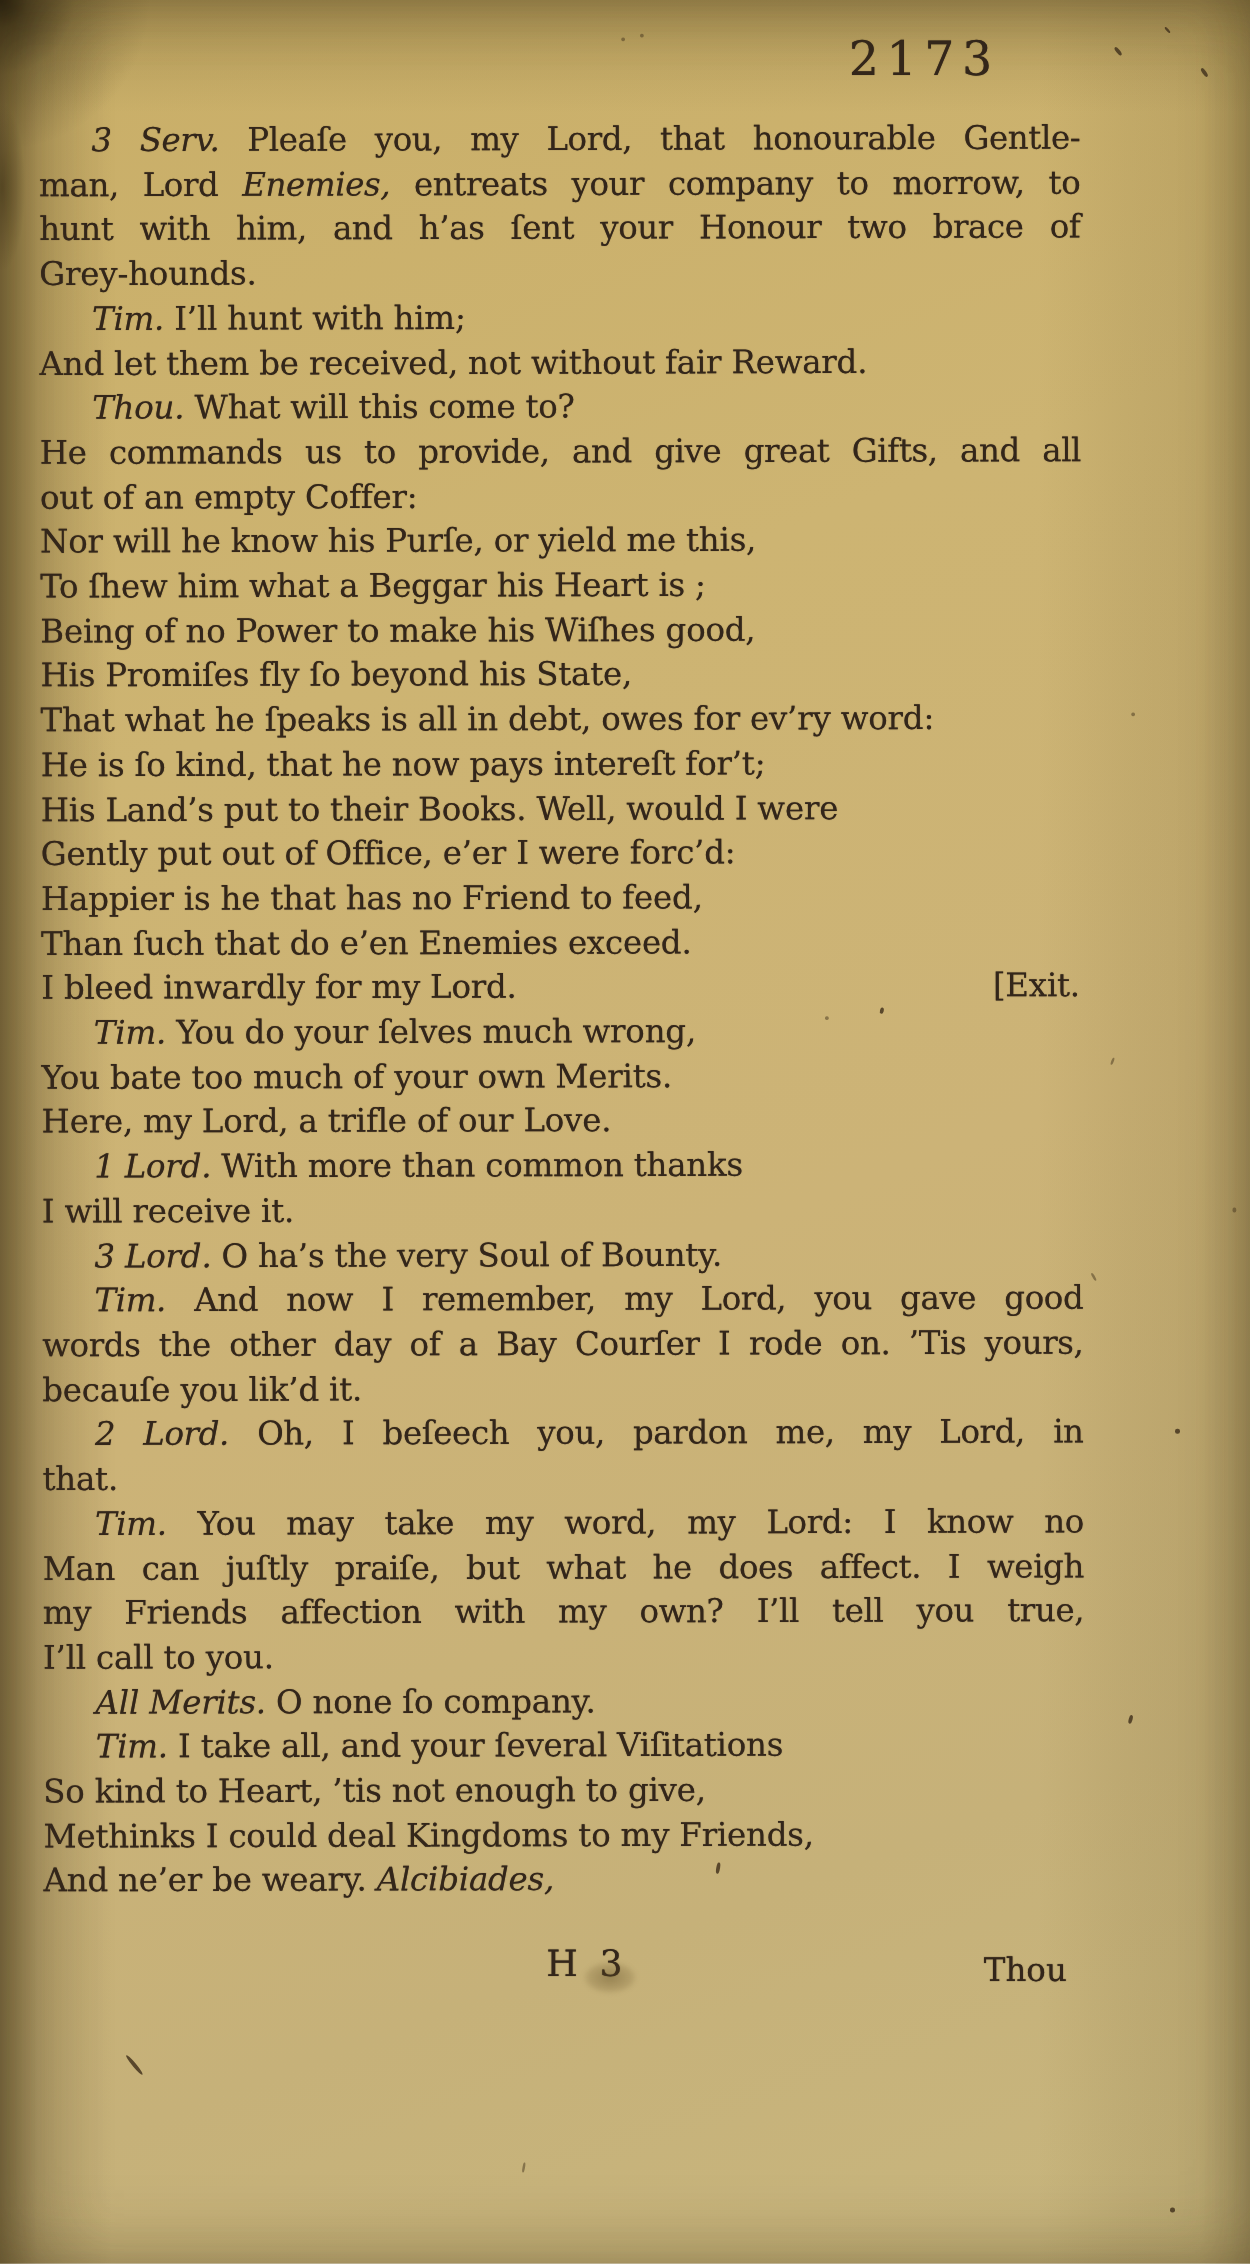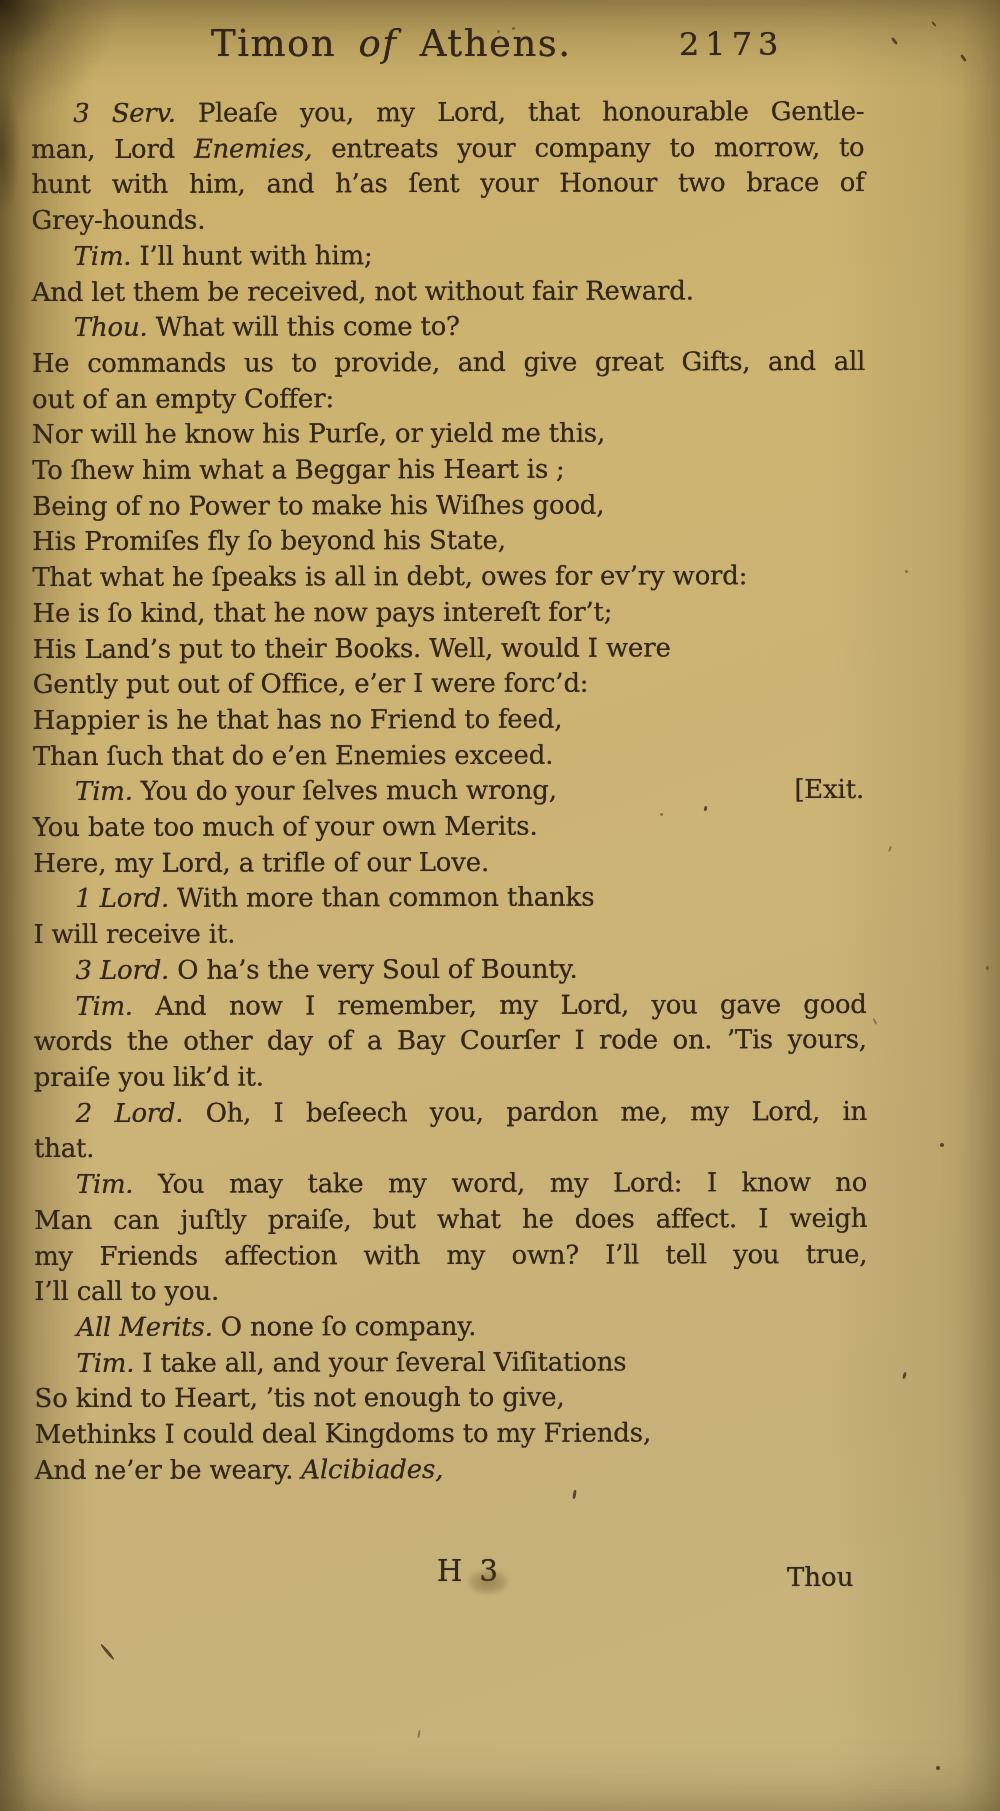--- a/index.html
+++ b/index.html
@@ -25,21 +25,21 @@
   }
   .it{font-style:italic;}
   .header-title{
     position:absolute;top:22px;left:211px;
     font-size:37px;letter-spacing:1.5px;word-spacing:9px;
     text-shadow:0 0 0.7px rgba(45,33,22,0.75);
     white-space:nowrap;
   }
   .page-number{
     position:absolute;top:25px;left:679px;
-    font-size:32px;letter-spacing:6px;
+    font-size:38px;letter-spacing:6px;
     text-shadow:0 0 0.7px rgba(45,33,22,0.75);
   }
   .text-block{
     position:absolute;left:33px;top:95px;width:833px;
     transform:rotate(-0.15deg);
     text-shadow:0 0 0.7px rgba(45,33,22,0.7);
   }
   .line{
     position:relative;
     line-height:35.7px;font-size:26px;letter-spacing:-0.2px;
@@ -64,21 +64,20 @@
     position:absolute;border-radius:50%;
     background:radial-gradient(ellipse, rgba(95,75,35,0.45), rgba(95,75,35,0));
     filter:blur(2px);
   }
 </style>
 </head>
 <body>
 
 <div class="page">
 
-  <div class="header-title"><span>Timon</span> <span class="it">of</span> <span>Athens.</span></div>
 
   <div class="page-number">2173</div>
 
   <div class="text-block">
       <div class="line indent justify"><span class="it">3 Serv.</span><span> Pleaſe you, my Lord, that honourable Gentle-</span></div>
       <div class="line justify"><span>man, Lord </span><span class="it">Enemies,</span><span> entreats your company to morrow, to</span></div>
       <div class="line justify"><span>hunt with him, and h’as ſent your Honour two brace of</span></div>
       <div class="line"><span>Grey-hounds.</span></div>
       <div class="line indent"><span class="it">Tim.</span><span> I’ll hunt with him;</span></div>
       <div class="line"><span>And let them be received, not without fair Reward.</span></div>
@@ -88,30 +87,30 @@
       <div class="line"><span>Nor will he know his Purſe, or yield me this,</span></div>
       <div class="line"><span>To ſhew him what a Beggar his Heart is ;</span></div>
       <div class="line"><span>Being of no Power to make his Wiſhes good,</span></div>
       <div class="line"><span>His Promiſes fly ſo beyond his State,</span></div>
       <div class="line"><span>That what he ſpeaks is all in debt, owes for ev’ry word:</span></div>
       <div class="line"><span>He is ſo kind, that he now pays intereſt for’t;</span></div>
       <div class="line"><span>His Land’s put to their Books. Well, would I were</span></div>
       <div class="line"><span>Gently put out of Office, e’er I were forc’d:</span></div>
       <div class="line"><span>Happier is he that has no Friend to feed,</span></div>
       <div class="line"><span>Than ſuch that do e’en Enemies exceed.</span></div>
-      <div class="line"><span class="right-note">[Exit.</span></div>
+      <div class="line"><span>I bleed inwardly for my Lord.</span><span class="right-note">[Exit.</span></div>
       <div class="line indent"><span class="it">Tim.</span><span> You do your ſelves much wrong,</span></div>
       <div class="line"><span>You bate too much of your own Merits.</span></div>
       <div class="line"><span>Here, my Lord, a trifle of our Love.</span></div>
       <div class="line indent"><span class="it">1 Lord.</span><span> With more than common thanks</span></div>
       <div class="line"><span>I will receive it.</span></div>
       <div class="line indent"><span class="it">3 Lord.</span><span> O ha’s the very Soul of Bounty.</span></div>
       <div class="line indent justify"><span class="it">Tim.</span><span> And now I remember, my Lord, you gave good</span></div>
       <div class="line justify"><span>words the other day of a Bay Courſer I rode on. ’Tis yours,</span></div>
-      <div class="line"><span>praiſe you lik’d it.</span></div>
+      <div class="line"><span>becauſe you lik’d it.</span></div>
       <div class="line indent justify"><span class="it">2 Lord.</span><span> Oh, I beſeech you, pardon me, my Lord, in</span></div>
       <div class="line"><span>that.</span></div>
       <div class="line indent justify"><span class="it">Tim.</span><span> You may take my word, my Lord: I know no</span></div>
       <div class="line justify"><span>Man can juſtly praiſe, but what he does affect. I weigh</span></div>
       <div class="line justify"><span>my Friends affection with my own? I’ll tell you true,</span></div>
       <div class="line"><span>I’ll call to you.</span></div>
       <div class="line indent"><span class="it">All Merits.</span><span> O none ſo company.</span></div>
       <div class="line indent"><span class="it">Tim.</span><span> I take all, and your ſeveral Viſitations</span></div>
       <div class="line"><span>So kind to Heart, ’tis not enough to give,</span></div>
       <div class="line"><span>Methinks I could deal Kingdoms to my Friends,</span></div>

